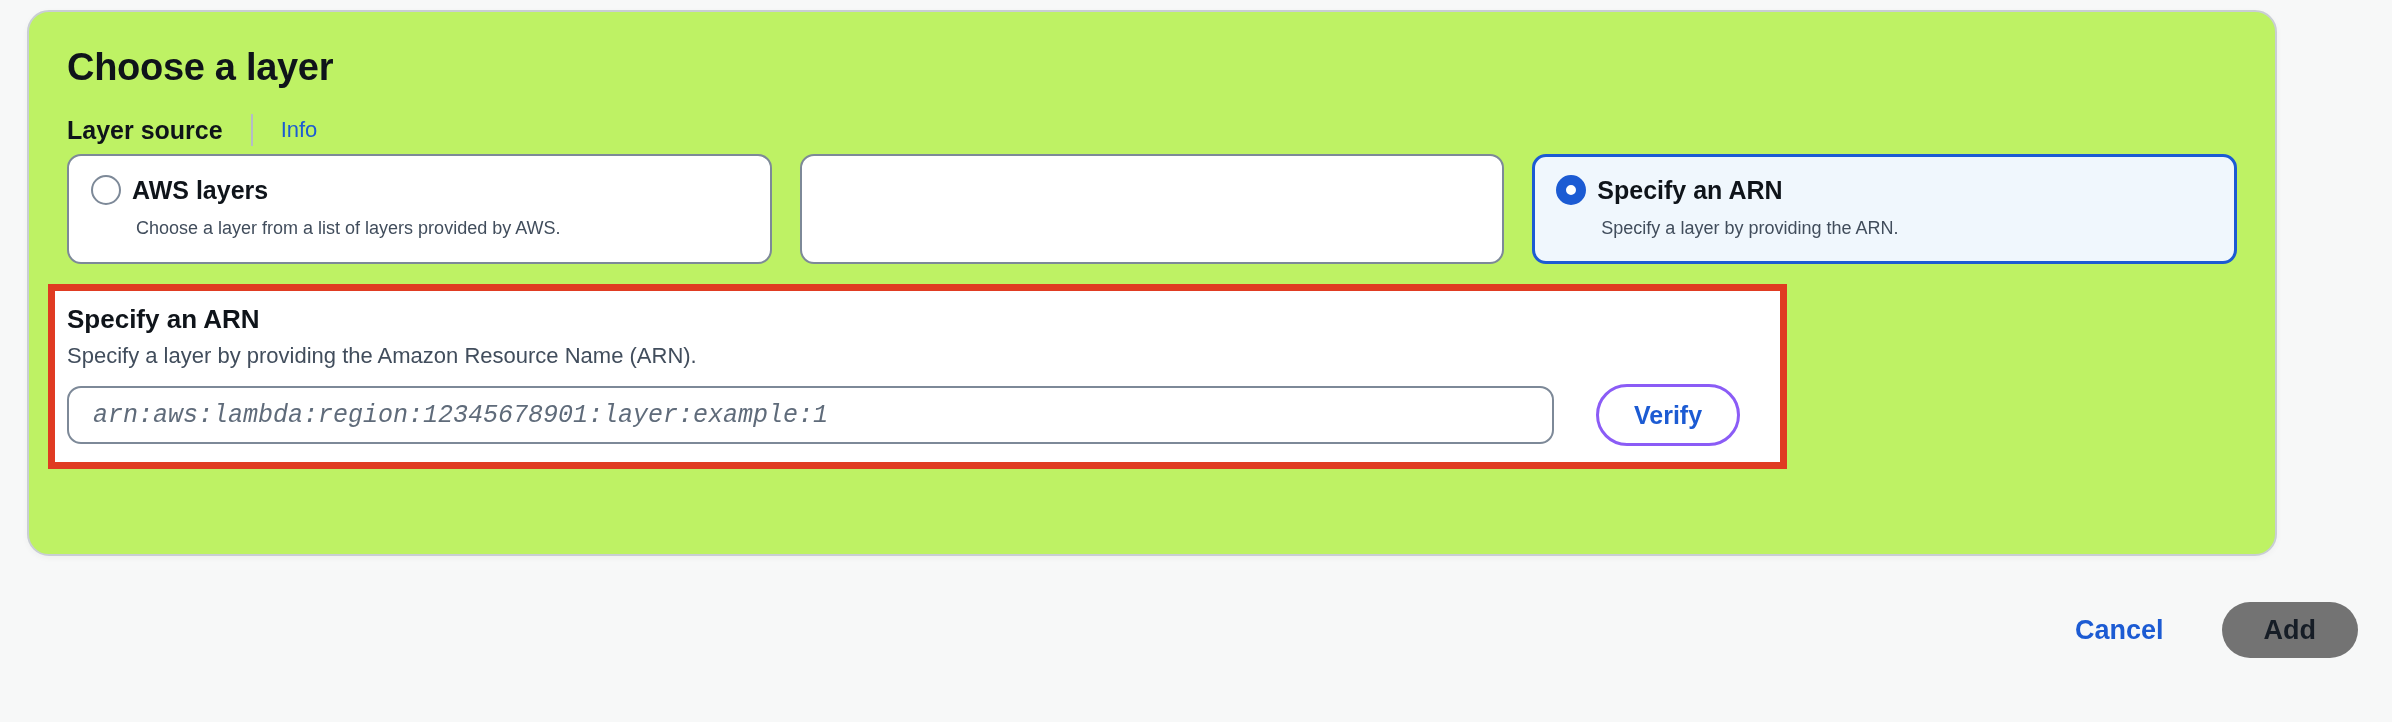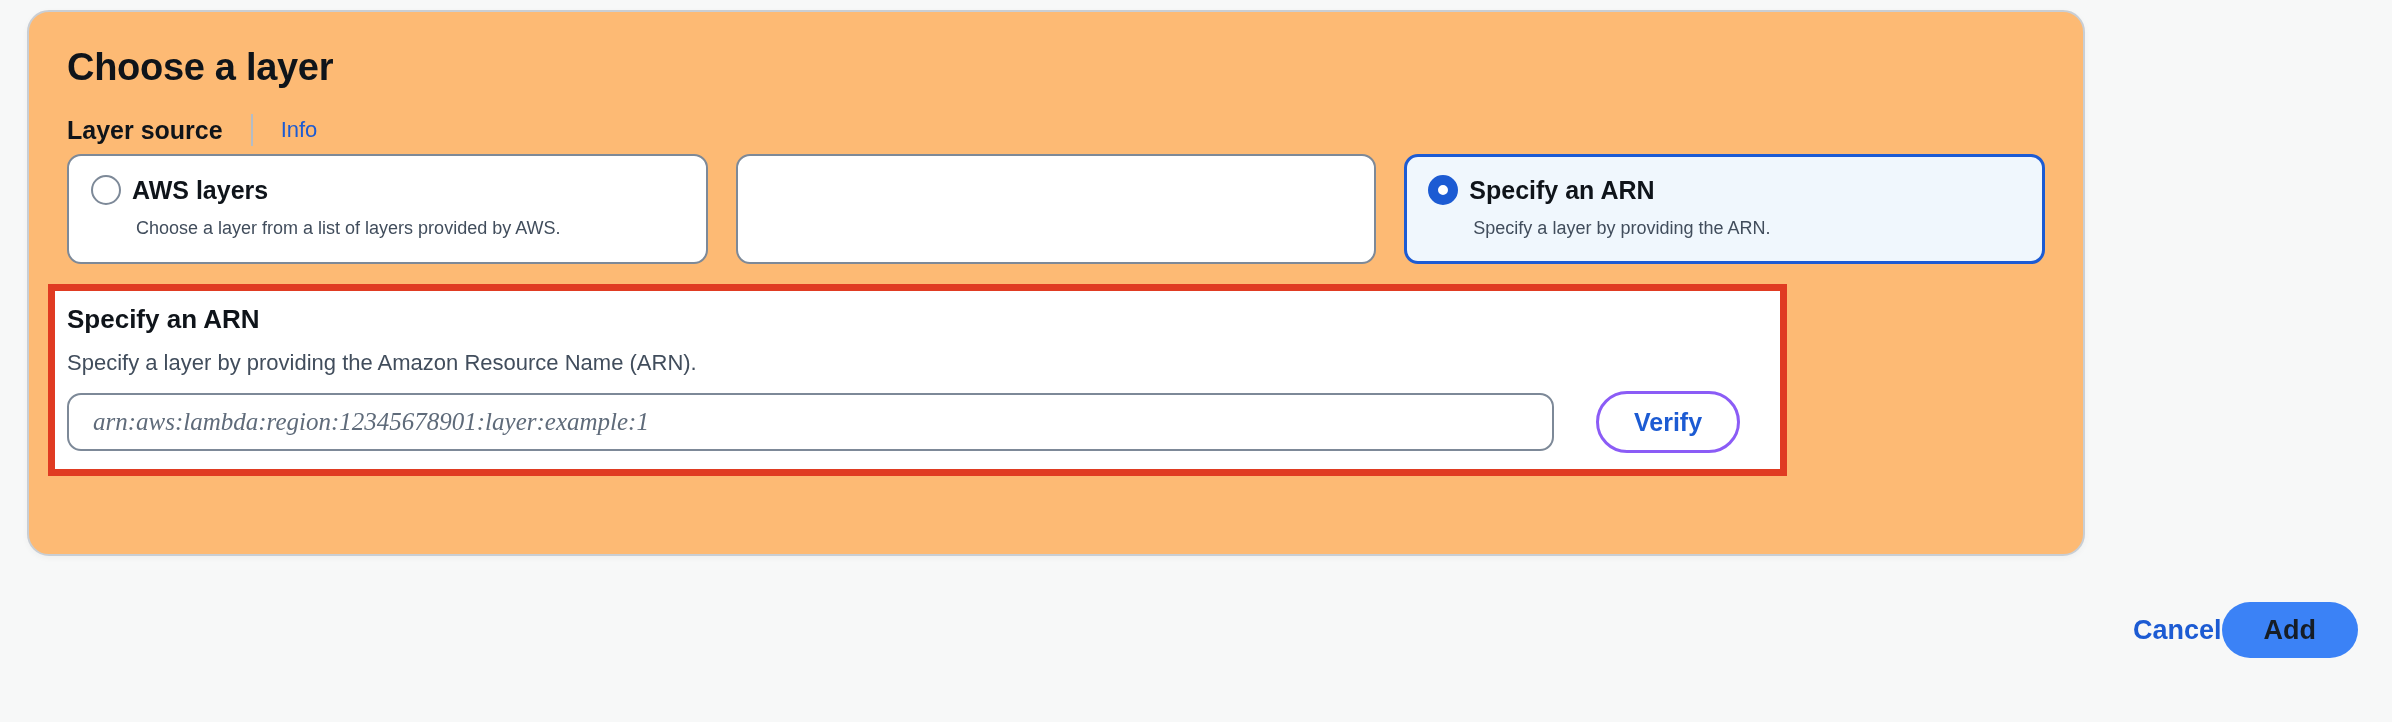--- a/index.html
+++ b/index.html
@@ -5,23 +5,23 @@
   * { margin: 0; padding: 0; box-sizing: border-box; }
   html, body {
     width: 2392px; height: 722px;
     background: #f7f8f8;
     font-family: "Liberation Sans", sans-serif;
     color: #0f141a;
     overflow: hidden;
   }
   .card {
     margin: 10px 35px 0 27px;
-    width: 2058px;
+    width: 2250px;
     min-height: 546px;
-    background: #fdba74;
+    background: #bef264;
     border: 2px solid #c9ced4;
     border-radius: 22px;
     padding: 32px 38px 16px 38px;
     box-shadow: 0 2px 6px rgba(0,0,0,0.04);
   }
   .card-title {
     font-size: 38px;
     line-height: 46px;
     font-weight: 700;
     letter-spacing: -0.3px;
@@ -115,34 +115,34 @@
   }
   .arn-title {
     font-size: 26px;
     font-weight: 700;
     line-height: 32px;
   }
   .arn-desc {
     font-size: 22px;
     line-height: 26px;
     color: #414d5c;
-    margin-top: 15px;
+    margin-top: 8px;
   }
   .arn-row {
     display: flex;
     align-items: center;
     margin-top: 15px;
   }
   .arn-input {
     width: 1487px;
     height: 58px;
     border: 2px solid #7d8998;
     border-radius: 14px;
     padding: 0 24px;
-    font-family: Liberation Serif, serif;
+    font-family: Liberation Mono, monospace;
     font-size: 25px;
     color: #0f141a;
     background: #ffffff;
     outline: none;
   }
   .arn-input::placeholder {
     color: #5f6b7a;
     font-style: italic;
     opacity: 1;
   }
@@ -156,33 +156,34 @@
     color: #1c5bd3;
     font-family: "Liberation Sans", sans-serif;
     font-size: 25px;
     font-weight: 700;
     cursor: pointer;
   }
   .footer {
     display: flex;
     justify-content: flex-end;
     align-items: center;
+    gap: 58px;
     margin: 46px 34px 0 18px;
   }
   .cancel-link {
     font-size: 27px;
     font-weight: 700;
     color: #1c5bd3;
     text-decoration: none;
     cursor: pointer;
   }
   .add-btn {
     height: 56px;
     padding: 0 42px;
-    background: #3b82f6;
+    background: #737373;
     border: none;
     border-radius: 30px;
     color: #161d26;
     font-family: "Liberation Sans", sans-serif;
     font-size: 27px;
     font-weight: 700;
     cursor: pointer;
   }
 </style>
 </head>

